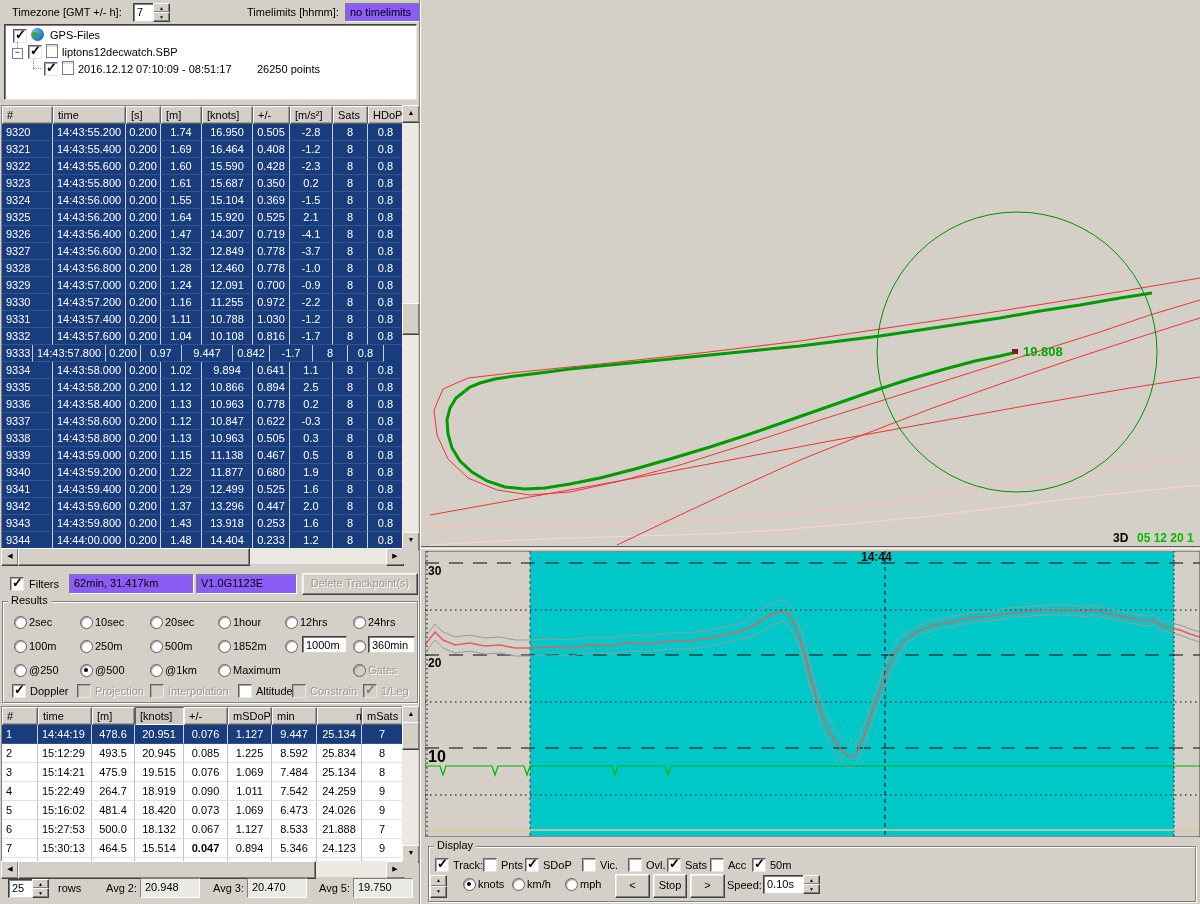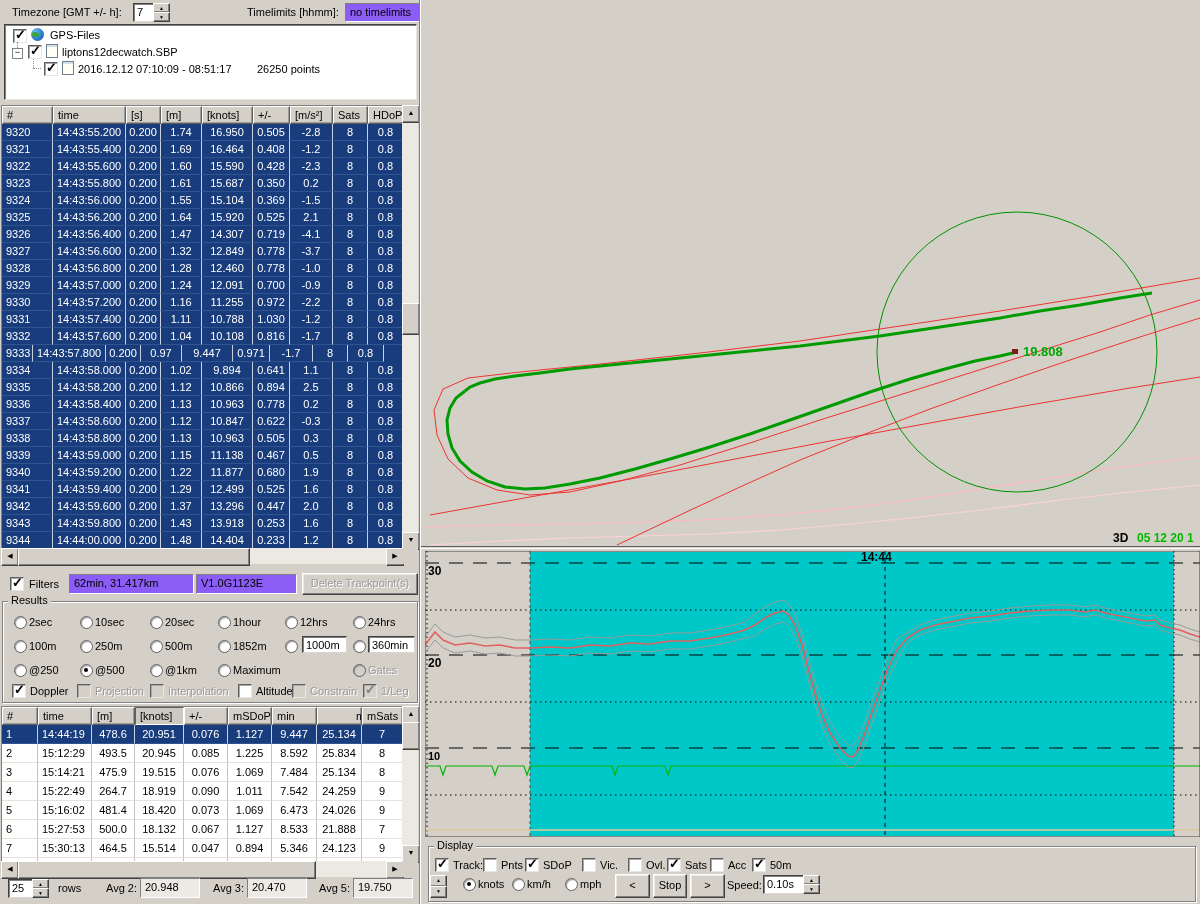--- a/index.html
+++ b/index.html
@@ -232,21 +232,21 @@
         <div class="td ta-c" style="width: 43px;">-1.7</div>
         <div class="td ta-c" style="width: 35px;">8</div>
         <div class="td ta-c" style="width: 36px;">0.8</div>
       </div>
       <div class="tr sel">
         <div class="td pl4" style="width: 31px;">9333</div>
         <div class="td pl4" style="width: 73px;">14:43:57.800</div>
         <div class="td ta-c" style="width: 35px;">0.200</div>
         <div class="td ta-c" style="width: 41px;">0.97</div>
         <div class="td ta-c" style="width: 51px;">9.447</div>
-        <div class="td ta-c" style="width: 37px;">0.971</div>
+        <div class="td ta-c" style="width: 37px;">0.842</div>
         <div class="td ta-c" style="width: 43px;">-1.7</div>
         <div class="td ta-c" style="width: 35px;">8</div>
         <div class="td ta-c" style="width: 36px;">0.8</div>
       </div>
       <div class="tr sel">
         <div class="td pl4" style="width: 51px;">9334</div>
         <div class="td pl4" style="width: 73px;">14:43:58.000</div>
         <div class="td ta-c" style="width: 35px;">0.200</div>
         <div class="td ta-c" style="width: 41px;">1.02</div>
         <div class="td ta-c" style="width: 51px;">9.894</div>
@@ -515,21 +515,21 @@
         <div class="td ta-c" style="width: 44px;">1.127</div>
         <div class="td ta-c" style="width: 45px;">8.533</div>
         <div class="td ta-c" style="width: 45px;">21.888</div>
         <div class="td ta-c" style="width: 41px;">7</div>
       </div>
       <div class="tr">
         <div class="td pl4" style="width: 36px;">7</div>
         <div class="td pl4" style="width: 54px;">15:30:13</div>
         <div class="td ta-c" style="width: 43px;">464.5</div>
         <div class="td ta-c" style="width: 49px;">15.514</div>
-        <div class="td ta-c" style="width: 44px;">0.047</div>
+        <div class="td ta-c" style="width: 44px; font-weight: bold;">0.047</div>
         <div class="td ta-c" style="width: 44px;">0.894</div>
         <div class="td ta-c" style="width: 45px;">5.346</div>
         <div class="td ta-c" style="width: 45px;">24.123</div>
         <div class="td ta-c" style="width: 41px;">9</div>
       </div>
       <div class="tr">
         <div class="td pl4" style="width: 36px;">8</div>
         <div class="td pl4" style="width: 54px;">15:09:18</div>
         <div class="td ta-c" style="width: 43px;">489.1</div>
         <div class="td ta-c" style="width: 49px;">15.301</div>
@@ -643,14 +643,14 @@
     <div class="btn" id="nav-stop" style="left:228px;top:36px;width:32px;height:22px;line-height:21px">Stop</div>
     <div class="btn" id="nav-next" style="left:265px;top:36px;width:33px;height:22px;line-height:21px">&gt;</div>
     <span class="lbl" style="left:302px;top:41px">Speed:</span>
     <div class="wfield inset" style="left:338px;top:37px;width:38px;height:17px">0.10s</div>
     <div class="spinbtn" style="left:378px;top:37px;height:8px">▲</div>
     <div class="spinbtn" style="left:378px;top:46px;height:8px">▼</div>
   </div>
 
 <div class="lbl bold" style="left: 428px; top: 565px; font-size: 12px;">30</div>
     <div class="lbl bold" style="left: 428px; top: 657px; font-size: 12px;">20</div>
-    <div class="lbl bold" style="left: 428px; top: 750px; font-size: 11px;">10</div>
+    <div class="lbl bold" style="left: 428px; top: 750px; font-size: 16px;">10</div>
   </div>
 
 </body></html>

